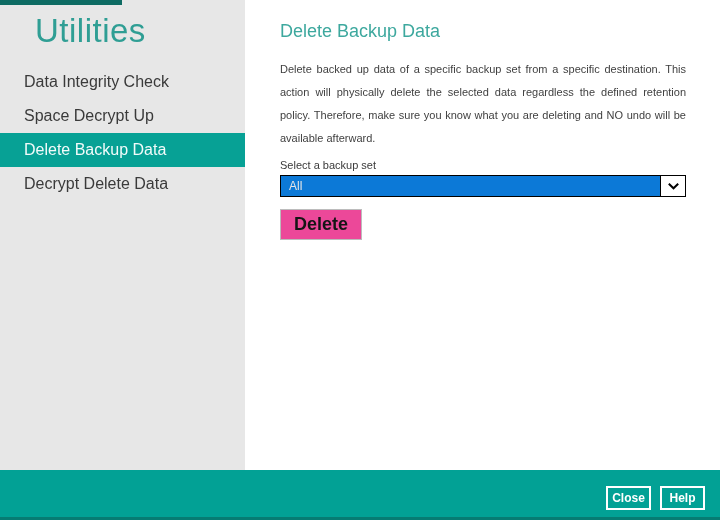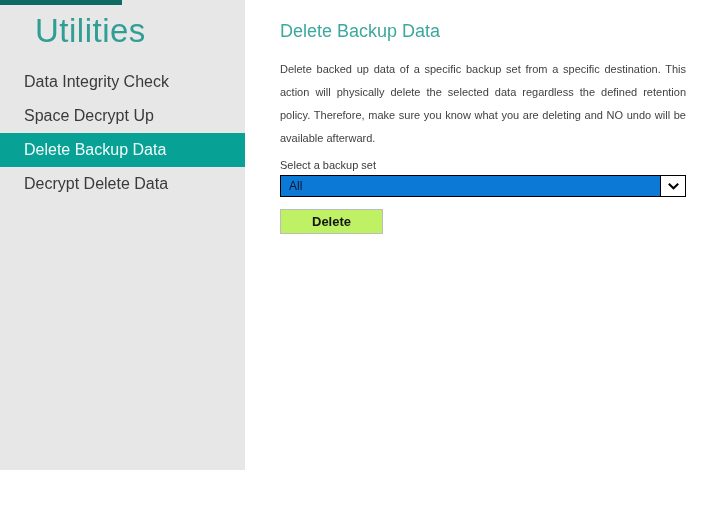--- a/index.html
+++ b/index.html
@@ -47,33 +47,33 @@
   }
   .field-label {
     margin-top:9px; font-size:11px; color:#3a3a3a;
   }
   .combobox {
     margin-top:4px; width:406px; height:22px;
     border:1px solid #000000; background:#0c79d7;
     display:flex; align-items:stretch; cursor:pointer;
   }
   .combobox-value {
-    flex:1; color:#0f172a; font-size:12px; line-height:20px;
+    flex:1; color:#e5e5e5; font-size:12px; line-height:20px;
     padding-left:8px; white-space:nowrap; overflow:hidden;
   }
   .combobox-arrow {
     width:25px; background:#ffffff; border-left:1px solid #000000;
     display:flex; align-items:center; justify-content:center;
   }
   .btn-delete {
     margin-top:12px; display:inline-block;
-    background:#bef264; border:1px solid #bcbcbc;
+    background:#ec4899; border:1px solid #bcbcbc;
     font-family:"Liberation Sans", sans-serif;
-    font-size:13px; font-weight:bold; color:#151515;
-    padding:4px 31px; cursor:pointer;
+    font-size:18px; font-weight:bold; color:#151515;
+    padding:4px 13px; cursor:pointer;
   }
 
   
   .footer {
     position:absolute; left:0; top:470px; width:720px; height:50px;
     background:#02a195;
     border-bottom:3px solid #067c73;
   }
   .footer-btn {
     position:absolute; top:16px; height:24px;
@@ -119,14 +119,18 @@
         <svg width="11" height="7" viewBox="0 0 11 7" aria-hidden="true">
           <path d="M0.8 0.8 L5.5 5.3 L10.2 0.8" fill="none" stroke="#000000" stroke-width="2"></path>
         </svg>
       </div>
     </div>
     <div>
       <button class="btn-delete">Delete</button>
     </div>
   </div>
 
+  <div class="footer">
+    <button class="footer-btn close">Close</button>
+    <button class="footer-btn help">Help</button>
+  </div>
 
 </div>
 
 </body></html>

